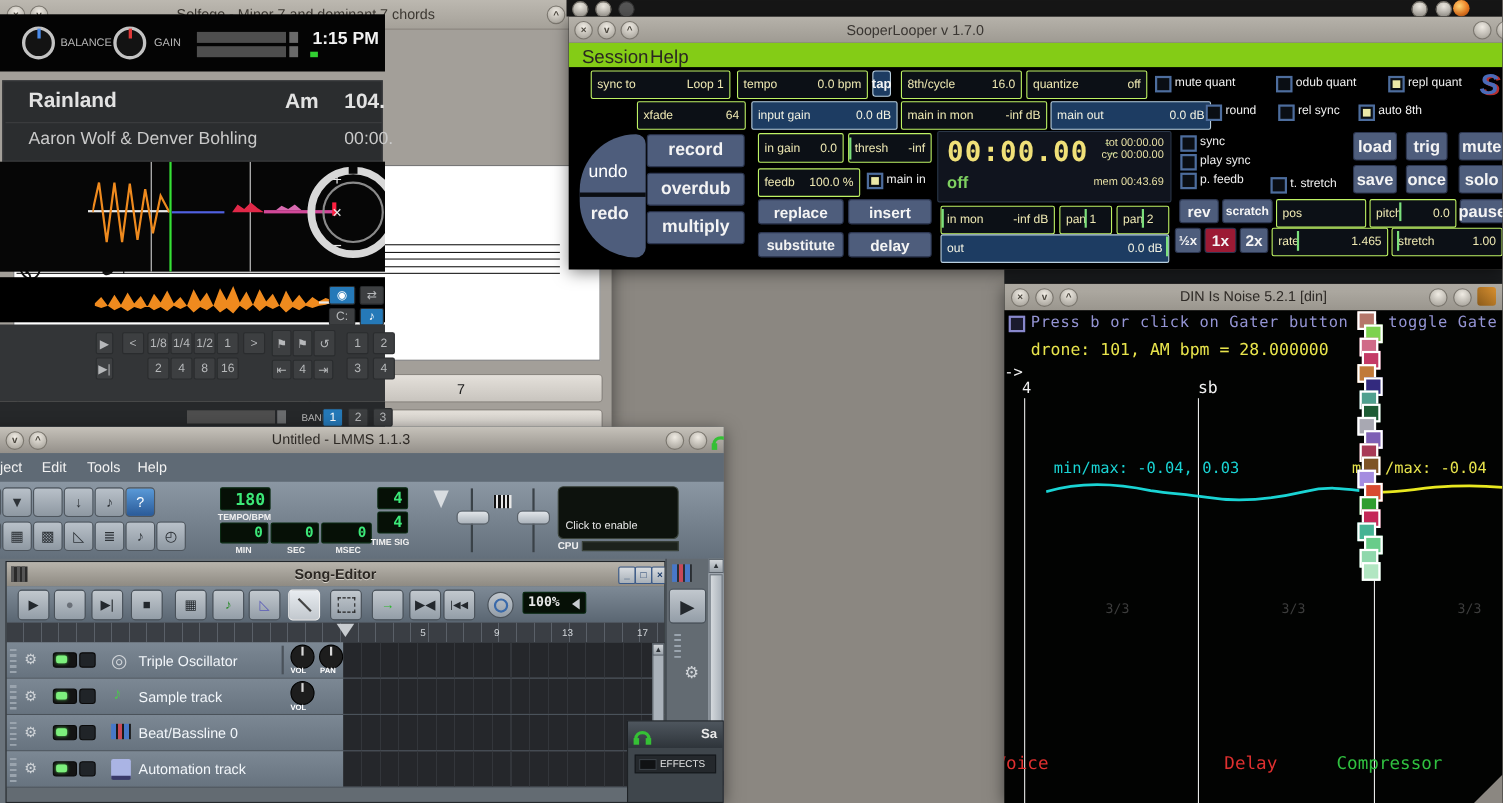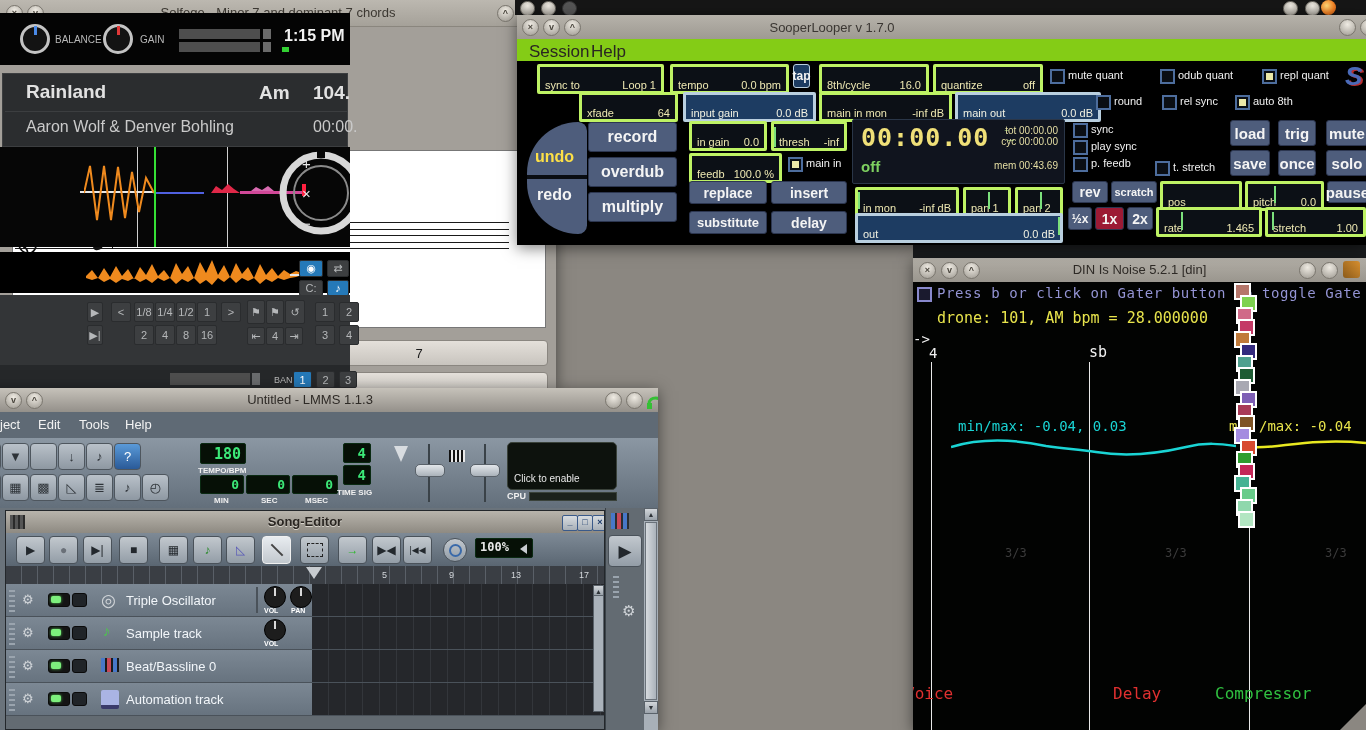--- a/index.html
+++ b/index.html
@@ -38,22 +38,22 @@
   #topstrip .tbtn{width:13px;height:13px;line-height:13px;top:1px}
   #ff-icon{position:absolute;width:15px;height:15px;border-radius:50%;top:0;
            background:radial-gradient(circle at 38% 38%,#ffd878,#f08024 55%,#b84e10)}
 
   
   #sooper{left:517px;top:15px;width:849px;height:230px;background:#000;overflow:hidden}
   #sl-tb{position:relative;height:24px;background:linear-gradient(#b6b2aa,#9e9a92)}
   #sl-title{position:absolute;left:130px;width:370px;top:5px;text-align:center;font-size:13px;color:#3a3632}
   #sl-mb{position:relative;height:22px;background:#84cc16;font-size:17px;color:#2a2622}
   #sl-mb span{position:absolute;top:3px}
-  .slbox{position:absolute;background:#0c1016;border:3px solid #bef264;border-radius:2px;color:#eee8b2;font-size:11px;
-         display:flex;justify-content:space-between;padding:12px 5px;box-sizing:border-box}
+  .slbox{position:absolute;background:#0c1016;border:1px solid #bef264;border-radius:2px;color:#eee8b2;font-size:11px;
+         display:flex;align-items:center;justify-content:space-between;padding:12px 5px;box-sizing:border-box}
   .slbox.sel{background:#1d3c62;border-color:#b9cfdf;color:#f2f2e2}
   .slbtn{position:absolute;background:#4e5d7c;color:#f4f4f4;font-weight:bold;text-align:center;
          border:1px solid #2c3650;border-radius:3px;font-size:14px;display:flex;align-items:center;justify-content:center;box-sizing:border-box}
   .slbtn.red{background:#9c1a34}
   .ck{position:absolute;width:11px;height:11px;border:2px solid #4d6d9d;background:#0a0e14}
   .ck.on::after{content:"";position:absolute;left:2px;top:2px;width:7px;height:7px;background:#ece9a8}
   .cklab{position:absolute;color:#f0f0f0;font-size:11px}
   .gtick{position:absolute;width:2px;background:#7ce07c}
   #sl-time{position:absolute;background:#10141e;border:1px solid #2a3648;border-radius:2px}
   #sl-clock{position:absolute;left:8px;top:3px;font-size:25px;font-weight:bold;color:#f0e078;letter-spacing:1px}
@@ -500,20 +500,34 @@
     <div class="seb" style="left:2px;top:27px;width:32px;height:30px;font-size:17px">▶</div>
     <div class="grip" style="left:7px;top:66px"></div>
     <div class="gear" style="left:16px;top:94px;font-size:15px">⚙</div>
     <div id="lm-rscroll">
       <div class="scr-a" style="left:0;top:0">▲</div>
       <div class="abs" style="left:1px;top:14px;width:12px;height:178px;background:linear-gradient(90deg,#d6dade,#aab2ba);border:1px solid #6a727a;box-sizing:border-box"></div>
       <div class="scr-a" style="left:0;top:193px">▼</div>
     </div>
   </div>
 
+  <div id="lm-sub">
+    <div id="lm-sub-tb">
+      <svg class="abs" style="left:4px;top:3px" width="18" height="19">
+        <path d="M3 13 C3 5 15 5 15 13" stroke="#35c035" stroke-width="3" fill="none"></path>
+        <rect x="1" y="12" width="5" height="6" fill="#35c035"></rect>
+          <rect x="12" y="12" width="5" height="6" fill="#35c035"></rect>
+      </svg>
+      <div id="lm-sub-title">Sa</div>
+    </div>
+    <div id="fxbox">
+      <span class="abs" style="left:3px;top:3px;width:14px;height:8px;background:#101214;border:1px solid #3a4046"></span>
+      <span class="abs" style="left:22px;top:2px">EFFECTS</span>
+    </div>
+  </div>
 </div>
 
 <div id="din" class="win">
   <div id="din-tb">
     <div class="tbtn" style="left:6px;top:4px">×</div>
     <div class="tbtn" style="left:28px;top:4px">v</div>
     <div class="tbtn" style="left:50px;top:4px">^</div>
     <div id="din-title">DIN Is Noise 5.2.1 [din]</div>
     <div class="tbtn" style="left:386px;top:4px"></div>
     <div class="tbtn" style="left:408px;top:4px"></div>
@@ -625,21 +639,21 @@
   </div>
   <div class="ck" style="left:579px;top:80px"></div>
   <div class="cklab" style="left:597px;top:80px">round</div>
   <div class="ck" style="left:645px;top:80px"></div>
   <div class="cklab" style="left:663px;top:80px">rel sync</div>
   <div class="ck on" style="left:718px;top:80px"></div>
   <div class="cklab" style="left:736px;top:80px">auto 8th</div>
 
   <div class="abs" style="left:10px;top:107px;width:60px;height:112px;background:#4e5d7c;border-radius:58px 10px 10px 58px">
     <div class="abs" style="left:0;top:53px;width:60px;height:4px;background:#0a0d12"></div>
-    <div class="abs" style="left:8px;top:26px;font-weight:bold;font-size:16px;color:#fde047">undo</div>
+    <div class="abs" style="left:8px;top:26px;font-weight:normal;font-size:16px;color:#ffffff">undo</div>
     <div class="abs" style="left:10px;top:64px;font-weight:bold;font-size:16px;color:#f4f4f4">redo</div>
   </div>
   <div class="slbtn" style="left:71px;top:107px;width:89px;height:30px;font-size:16px">record</div>
   <div class="slbtn" style="left:71px;top:142px;width:89px;height:30px;font-size:16px">overdub</div>
   <div class="slbtn" style="left:71px;top:177px;width:89px;height:30px;font-size:16px">multiply</div>
   <div class="slbox" style="left:172px;top:106px;width:78px;height:27px">
     <span>in gain</span>
       <span>0.0</span>
   </div>
   <div class="slbox" style="left:254px;top:106px;width:76px;height:27px">

